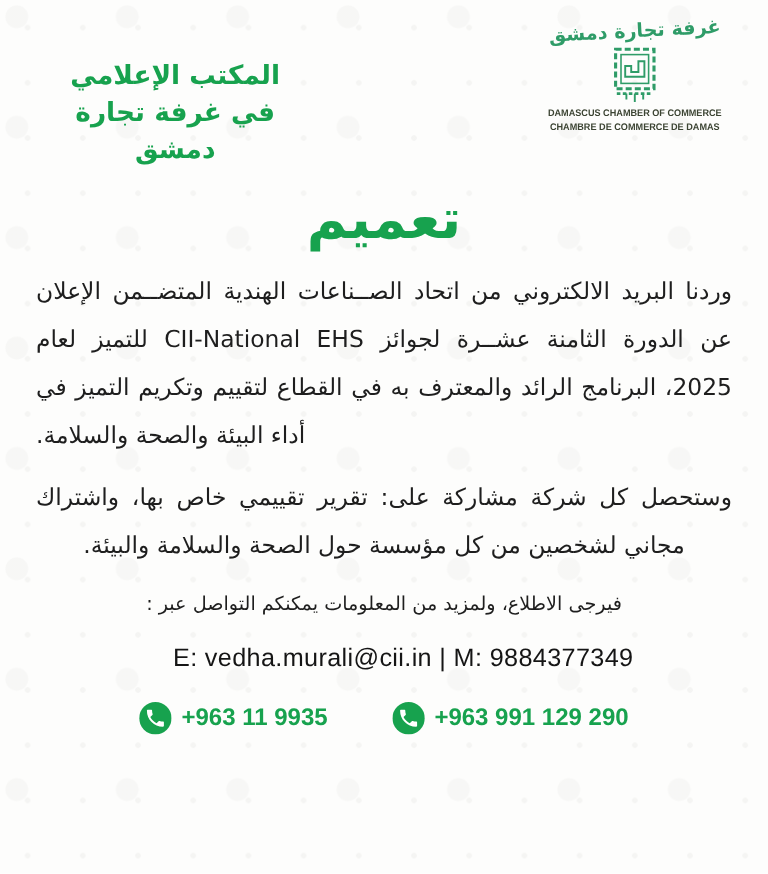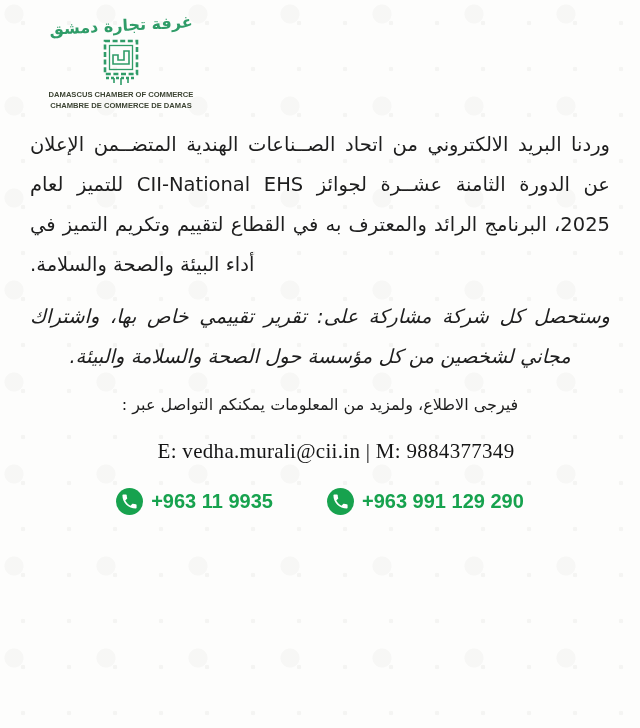--- a/index.html
+++ b/index.html
@@ -21,50 +21,55 @@
   .logo{width:186px;text-align:center;}
   .calli{color:#2f9c68;font-weight:bold;font-size:16px;transform:rotate(-3deg);margin-bottom:2px;direction:rtl;}
   .emblem{display:block;margin:0 auto;}
   .lname{font-family:"Liberation Sans", sans-serif;font-size:8px;font-weight:bold;color:#3c4433;line-height:11px;transform:scaleX(0.95);white-space:nowrap;}
   
   .title{margin:14px 0 6px;text-align:center;font-size:46px;font-weight:bold;color:#17a24e;direction:rtl;}
   
   .bodytxt{margin:14px 30px 0;direction:rtl;font-size:19.5px;line-height:40px;text-align:justify;}
   .bodytxt p{margin:12px 0 8px;}
   .p-leftlast{text-align-last:left;}
-  .p-centerlast{text-align-last:center;font-style:italic;}
+  .p-centerlast{text-align-last:center;}
   .closing{margin:2px 30px 0;direction:rtl;font-size:16px;line-height:40px;text-align:center;}
-  .email{margin-top:14px;text-align:center;direction:ltr;font-family:Liberation Serif, serif;font-size:21px;color:#151515;letter-spacing:0.3px;padding-left:32px;}
+  .email{margin-top:14px;text-align:center;direction:ltr;font-family:Liberation Sans, sans-serif;font-size:21px;color:#151515;letter-spacing:0.3px;padding-left:32px;}
   
   .phones{margin-top:24px;display:flex;justify-content:center;gap:54px;align-items:center;}
   .phone-item{display:flex;align-items:center;gap:8px;color:#17a24e;font-family:"Liberation Sans", sans-serif;font-weight:bold;font-size:20px;}
   .icn{display:block;}
 </style>
 </head>
 <body>
 
 <div class="page">
 
   <div class="hdr">
+    <div class="office">
+      <div>المكتب الإعلامي</div>
+      <div>في غرفة تجارة دمشق</div>
+    </div>
     <div class="logo">
       <div class="calli">غرفة تجارة دمشق</div>
       <svg class="emblem" width="58" height="52" viewBox="0 0 58 52">
         <g fill="none" stroke="#2f9c68">
           <rect x="13" y="4" width="32" height="33" stroke-width="2.6" stroke-dasharray="5 2.6"></rect>
           <rect x="17.5" y="8.5" width="23" height="24" stroke-width="1.3"></rect>
           <path d="M21 27v-9h5v5h6v-9h5v13z" stroke-width="1.6"></path>
           <path d="M14 41h30" stroke-width="2.4" stroke-dasharray="3 2"></path>
           <path d="M22 41v5M29 41v7M36 41v5" stroke-width="1.6"></path>
         </g>
       </svg>
       <div class="lname">DAMASCUS CHAMBER OF COMMERCE</div>
       <div class="lname">CHAMBRE DE COMMERCE DE DAMAS</div>
     </div>
   </div>
 
+  <div class="title">تعميم</div>
 
   <div class="bodytxt">
     <p class="p-leftlast">وردنا البريد الالكتروني من اتحاد الصــناعات الهندية المتضــمن الإعلان عن الدورة الثامنة عشــرة لجوائز CII-National EHS للتميز لعام 2025، البرنامج الرائد والمعترف به في القطاع لتقييم وتكريم التميز في أداء البيئة والصحة والسلامة.</p>
     <p class="p-centerlast">وستحصل كل شركة مشاركة على: تقرير تقييمي خاص بها، واشتراك مجاني لشخصين من كل مؤسسة حول الصحة والسلامة والبيئة.</p>
   </div>
   <div class="closing">فيرجى الاطلاع، ولمزيد من المعلومات يمكنكم التواصل عبر :</div>
 
   <div class="email">E: vedha.murali@cii.in | M: 9884377349</div>
 
   <div class="phones">

